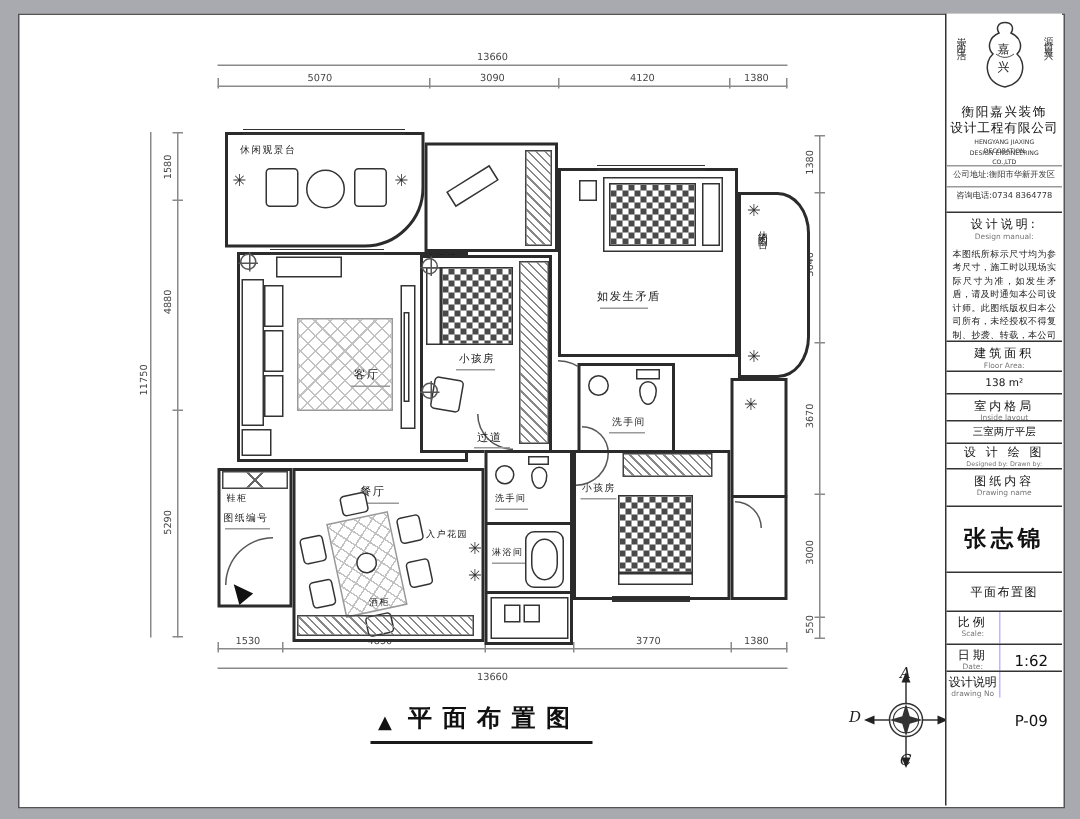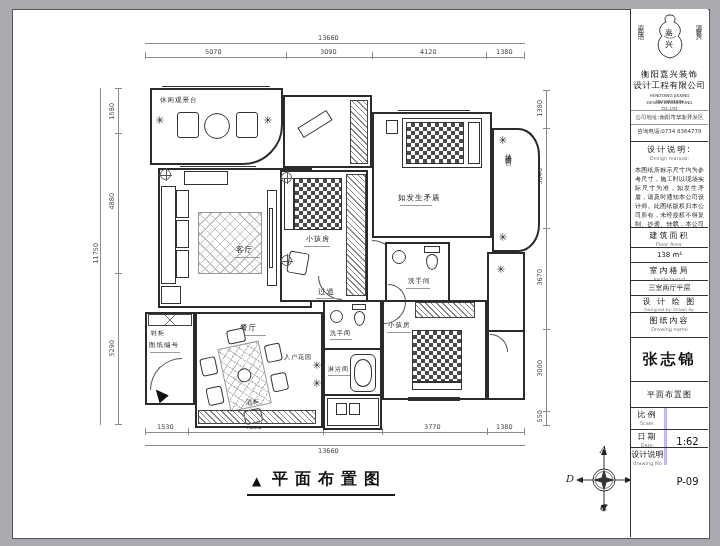--- a/index.html
+++ b/index.html
@@ -60,21 +60,21 @@
   .cletter{position:absolute;font-size:10px;font-style:italic;font-family:"DejaVu Serif",serif;color:#222;}
   
   .tblock{position:absolute;left:630px;top:9px;width:78px;height:528px;background:#fff;
     border-left:1px solid #333;box-sizing:border-box;display:flex;flex-direction:column;}
   .tb-sec{border-top:1px solid #333;box-sizing:border-box;position:relative;overflow:hidden;}
   .tb-sec:first-child{border-top:none;}
   .tb-h-cn{font-size:8px;text-align:center;letter-spacing:2px;color:#111;line-height:1.2;padding-top:3px;}
   .tb-h-en{font-size:5px;text-align:center;color:#777;line-height:1.2;letter-spacing:0;}
   .tb-val{font-size:7px;text-align:center;color:#111;display:flex;align-items:center;justify-content:center;height:100%;}
   .tb-row{display:flex;border-top:1px solid #333;box-sizing:border-box;}
-  .tb-cell-l{width:36px;border-right:3px solid #c4b5fd;box-sizing:border-box;padding-top:2px;}
+  .tb-cell-l{width:36px;border-right:1px solid #c4b5fd;box-sizing:border-box;padding-top:2px;}
   .tb-cell-r{flex:1;display:flex;align-items:center;justify-content:center;font-size:10px;color:#111;margin-top:33px;}
   .slogan{position:absolute;writing-mode:vertical-rl;font-size:6.5px;letter-spacing:3px;color:#333;
     font-family:"DejaVu Serif",serif;}
   .note-body{font-size:6px;color:#222;line-height:1.5;padding:2px 4px;text-align:justify;}
   .micro{font-size:5.5px;color:#333;text-align:center;line-height:1.4;}
 </style>
 </head>
 <body>
 
 <div id="canvas">

